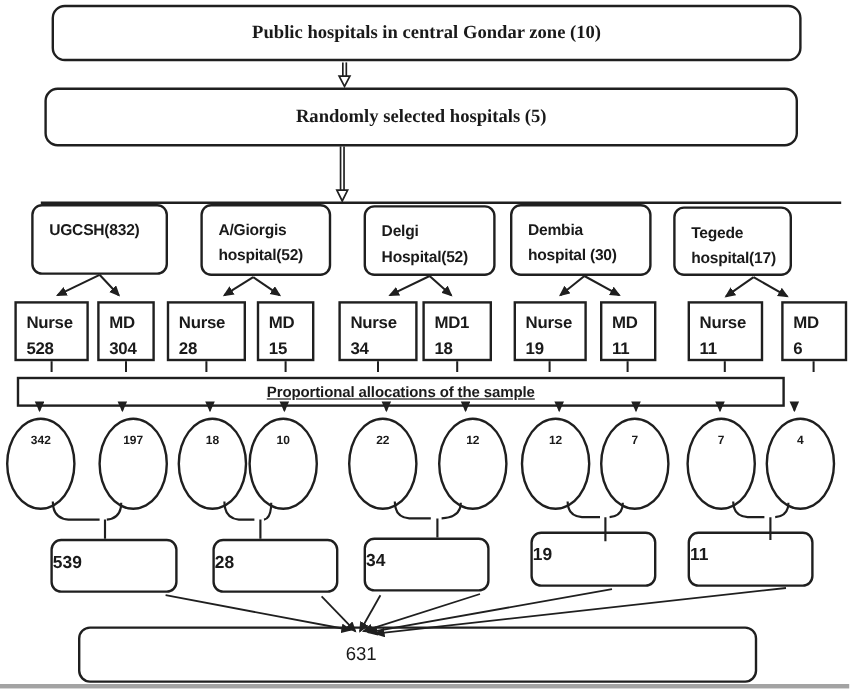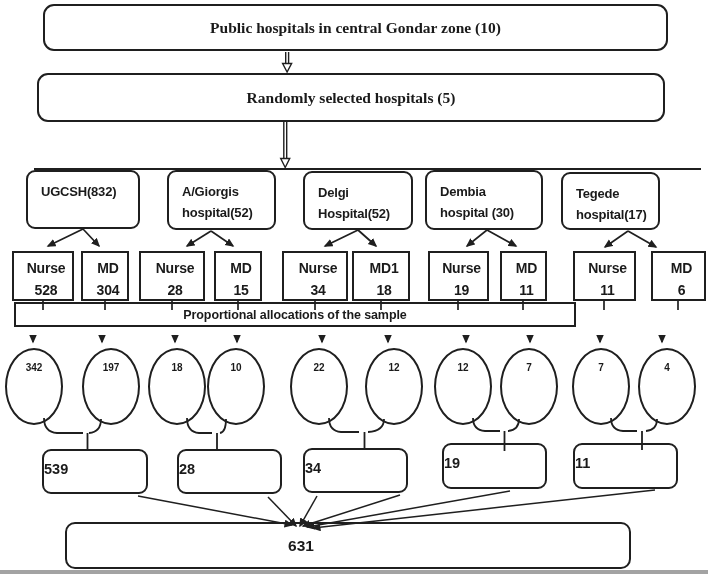--- a/index.html
+++ b/index.html
@@ -6,31 +6,31 @@
   #canvas{position:relative;width:708px;height:574px;background:#ffffff;
           font-family:"Liberation Sans",sans-serif;color:#1a1a1a;overflow:hidden;}
   .abs{position:absolute;box-sizing:border-box;background:#ffffff;}
   .serifbox{display:flex;align-items:center;justify-content:center;
             border:2.2px solid #1f1f1f;border-radius:11px;
             font-family:"Liberation Serif",serif;font-size:15.5px;font-weight:600;}
   .hbox{border:2.4px solid #1f1f1f;border-radius:9px;font-weight:700;font-size:13px;
         line-height:21px;padding:9px 4px 0 13px;letter-spacing:-0.2px;}
   .stbox{border:2.2px solid #1f1f1f;font-weight:700;font-size:14px;line-height:22px;
          padding:4px 2px 0 8px;letter-spacing:-0.2px;}
-  .stbox span{display:block;text-align:center;}
+  .stbox span{display:block;}
   .ellipse{border:2.5px solid #1f1f1f;border-radius:50%;text-align:center;
            font-weight:700;font-size:10px;}
   .ellipse span{display:block;margin-top:12px;}
   .sumbox{border:2.4px solid #1f1f1f;border-radius:9px;display:flex;align-items:center;
           justify-content:flex-start;font-weight:700;font-size:14.5px;padding-bottom:6px;}
   .allocbox{border:2px solid #1f1f1f;display:flex;align-items:center;justify-content:center;
             font-weight:700;font-size:12.5px;letter-spacing:-0.1px;}
   .totalbox{border:2.4px solid #1f1f1f;border-radius:10px;}
   .totalbox span{position:absolute;left:0;top:13px;width:468px;text-align:center;
-                 font-weight:700;font-size:15.5px;}
+                 font-weight:400;font-size:15.5px;}
   #bottombar{position:absolute;left:0;top:570px;width:708px;height:4px;background:#a3a3a3;}
   #connector-layer{position:absolute;left:0;top:0;z-index:5;pointer-events:none;}
 </style>
 </head>
 <body>
 
 <div id="canvas">
 
   <div class="abs serifbox" style="left:43px;top:4px;width:625px;height:47px;">
     <span>Public hospitals in central Gondar zone (10)</span>
@@ -94,21 +94,21 @@
   </div>
   <div class="abs stbox" style="left:573px;top:251px;width:63px;height:50px;">
     <span>Nurse</span>
     <span>11</span>
   </div>
   <div class="abs stbox" style="left:651px;top:251px;width:55px;height:50px;">
     <span>MD</span>
     <span>6</span>
   </div>
 
-  <div class="abs allocbox" style="left:14px;top:302px;width:562px;height:25px;">
+  <div class="abs allocbox" style="left:14px;top:314px;width:640px;height:25px;text-decoration:underline;">
     <span>Proportional allocations of the sample</span>
   </div>
 
   <div class="abs ellipse" style="left:5px;top:348px;width:58px;height:77px;">
     <span>342</span>
     </div>
   <div class="abs ellipse" style="left:82px;top:348px;width:58px;height:77px;">
     <span>197</span>
     </div>
   <div class="abs ellipse" style="left:148px;top:348px;width:58px;height:77px;">

